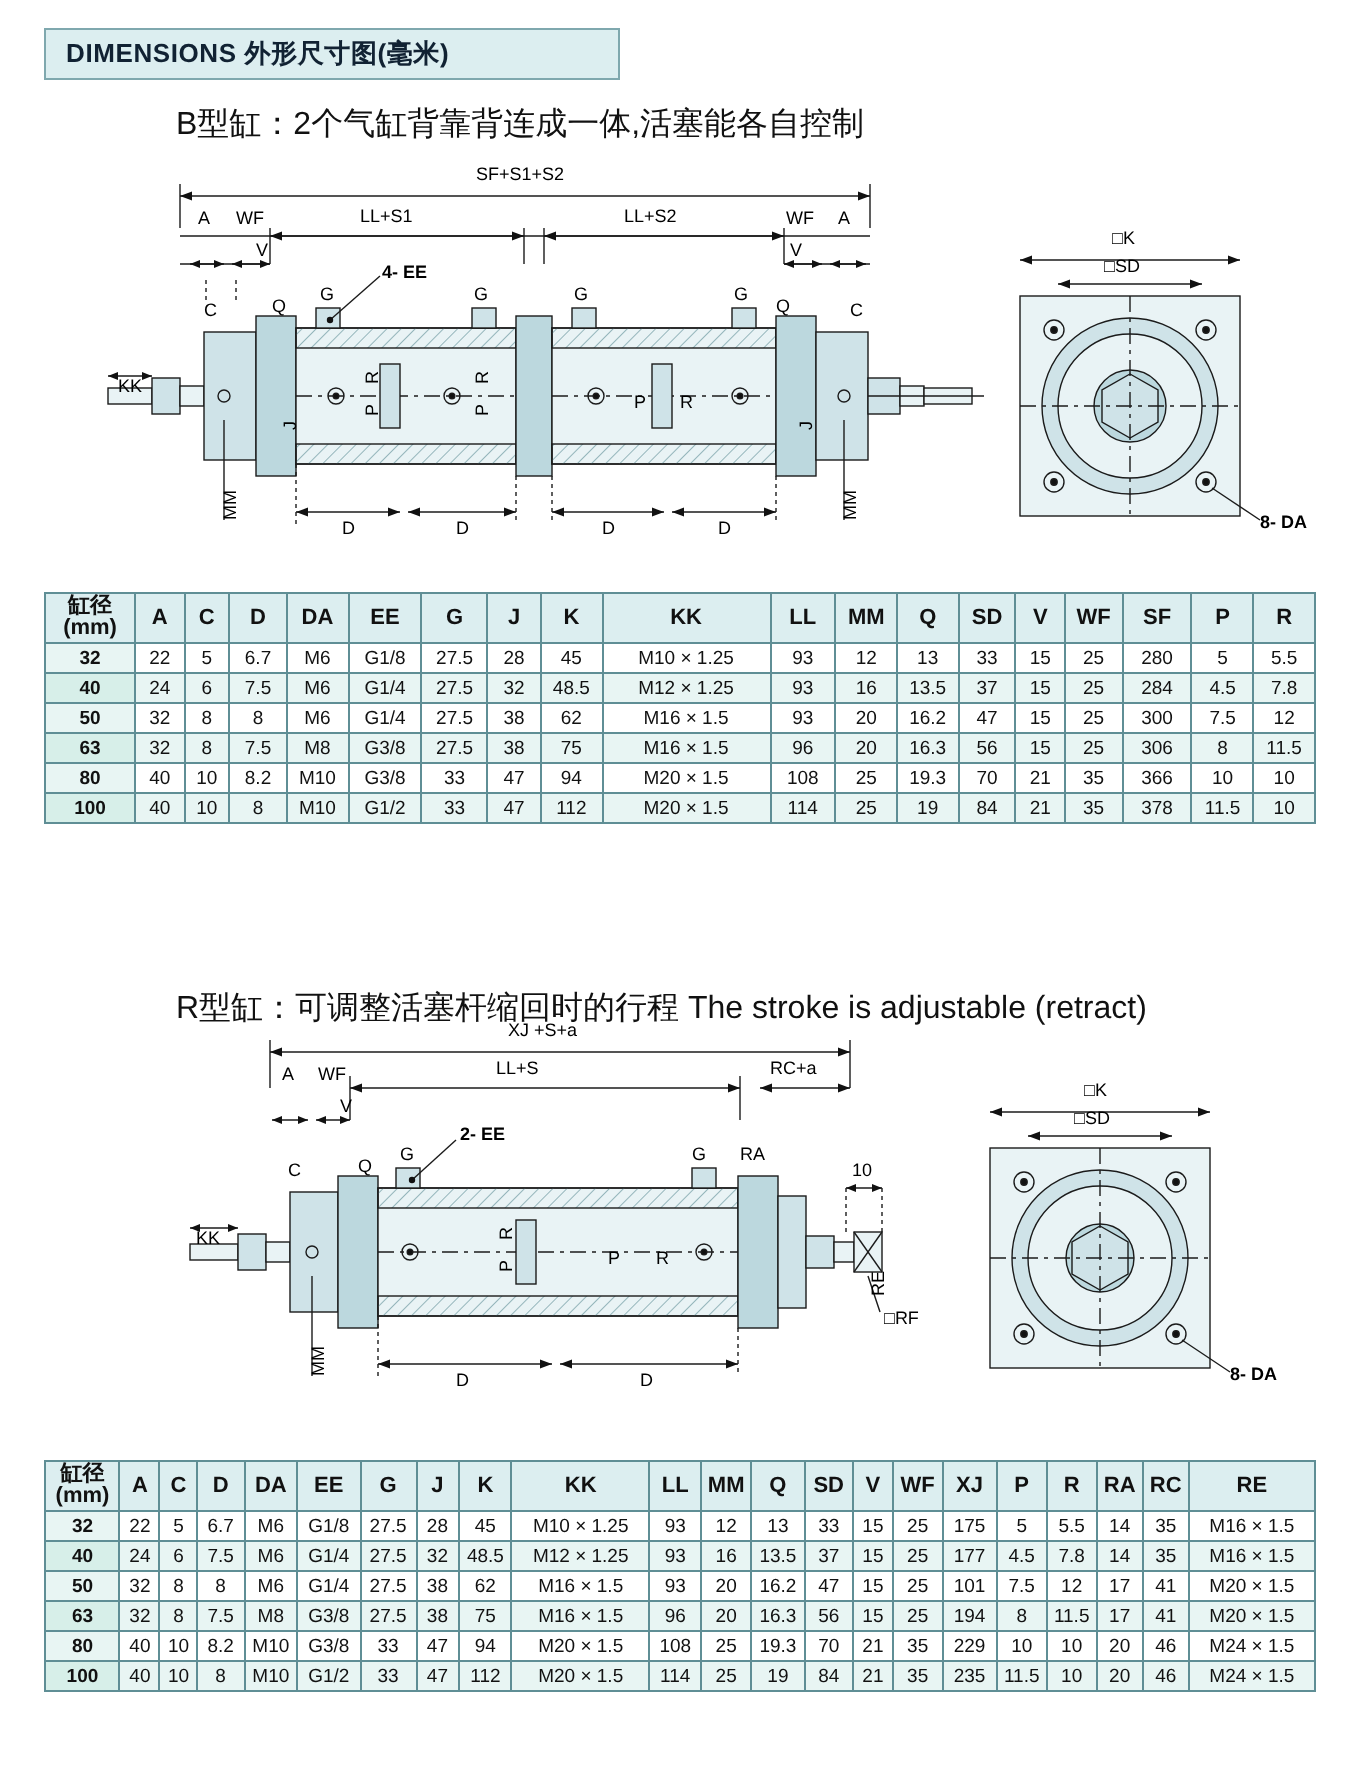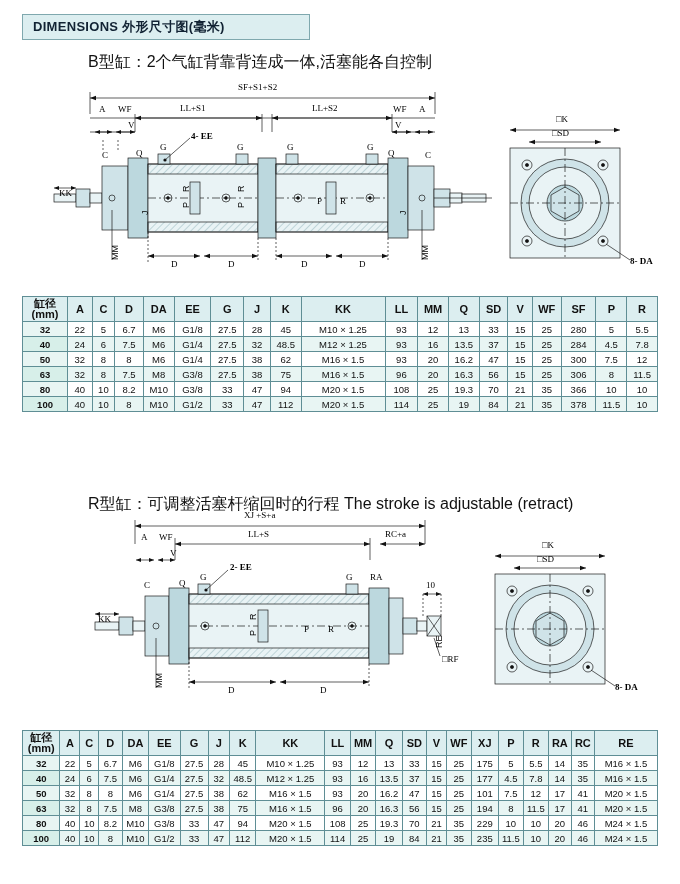--- a/index.html
+++ b/index.html
@@ -28,21 +28,21 @@
     position:absolute;font-size:16px;color:#111;
   }
   #cap-b{left:88px;top:52px;}
   #cap-r{left:88px;top:494px;}
 
   
   .drawing{position:absolute;}
   #draw-b{left:40px;top:70px;width:610px;height:220px;}
   #draw-r{left:40px;top:498px;width:610px;height:215px;}
 
-  .lbl{position:absolute;font-size:9px;color:#000;white-space:nowrap;font-family:Liberation Serif, serif;}
+  .lbl{position:absolute;font-size:9px;color:#000;white-space:nowrap;}
   .lbl.b{font-weight:bold;}
   .vlbl{position:absolute;font-size:9px;color:#000;white-space:nowrap;
         transform:rotate(-90deg);transform-origin:left top;}
 
   
   table{
     border-collapse:collapse;
     position:absolute;
     font-size:9.5px;
     background:#fff;
@@ -526,21 +526,21 @@
       <path d="M455,58 l6,-2.2 l0,4.4 z" fill="#111" stroke="none"></path>
       <path d="M565,58 l-6,-2.2 l0,4.4 z" fill="#111" stroke="none"></path>
       <line x1="474" y1="70" x2="546" y2="70"></line>
       <path d="M474,70 l6,-2.2 l0,4.4 z" fill="#111" stroke="none"></path>
       <path d="M546,70 l-6,-2.2 l0,4.4 z" fill="#111" stroke="none"></path>
       <line x1="551" y1="172" x2="575" y2="188"></line>
     </g>
   </svg>
 
   
-  <div class="lbl" style="left:204px;top:12px;">XJ +S+a</div>
+  <div class="lbl" style="left:214px;top:12px;">XJ +S+a</div>
   <div class="lbl" style="left:208px;top:31px;">LL+S</div>
   <div class="lbl" style="left:345px;top:31px;">RC+a</div>
   <div class="lbl" style="left:101px;top:34px;">A</div>
   <div class="lbl" style="left:119px;top:34px;">WF</div>
   <div class="lbl" style="left:130px;top:50px;">V</div>
   <div class="lbl" style="left:160px;top:74px;">G</div>
   <div class="lbl" style="left:306px;top:74px;">G</div>
   <div class="lbl" style="left:139px;top:80px;">Q</div>
   <div class="lbl b" style="left:190px;top:64px;">2- EE</div>
   <div class="lbl" style="left:330px;top:74px;">RA</div>

